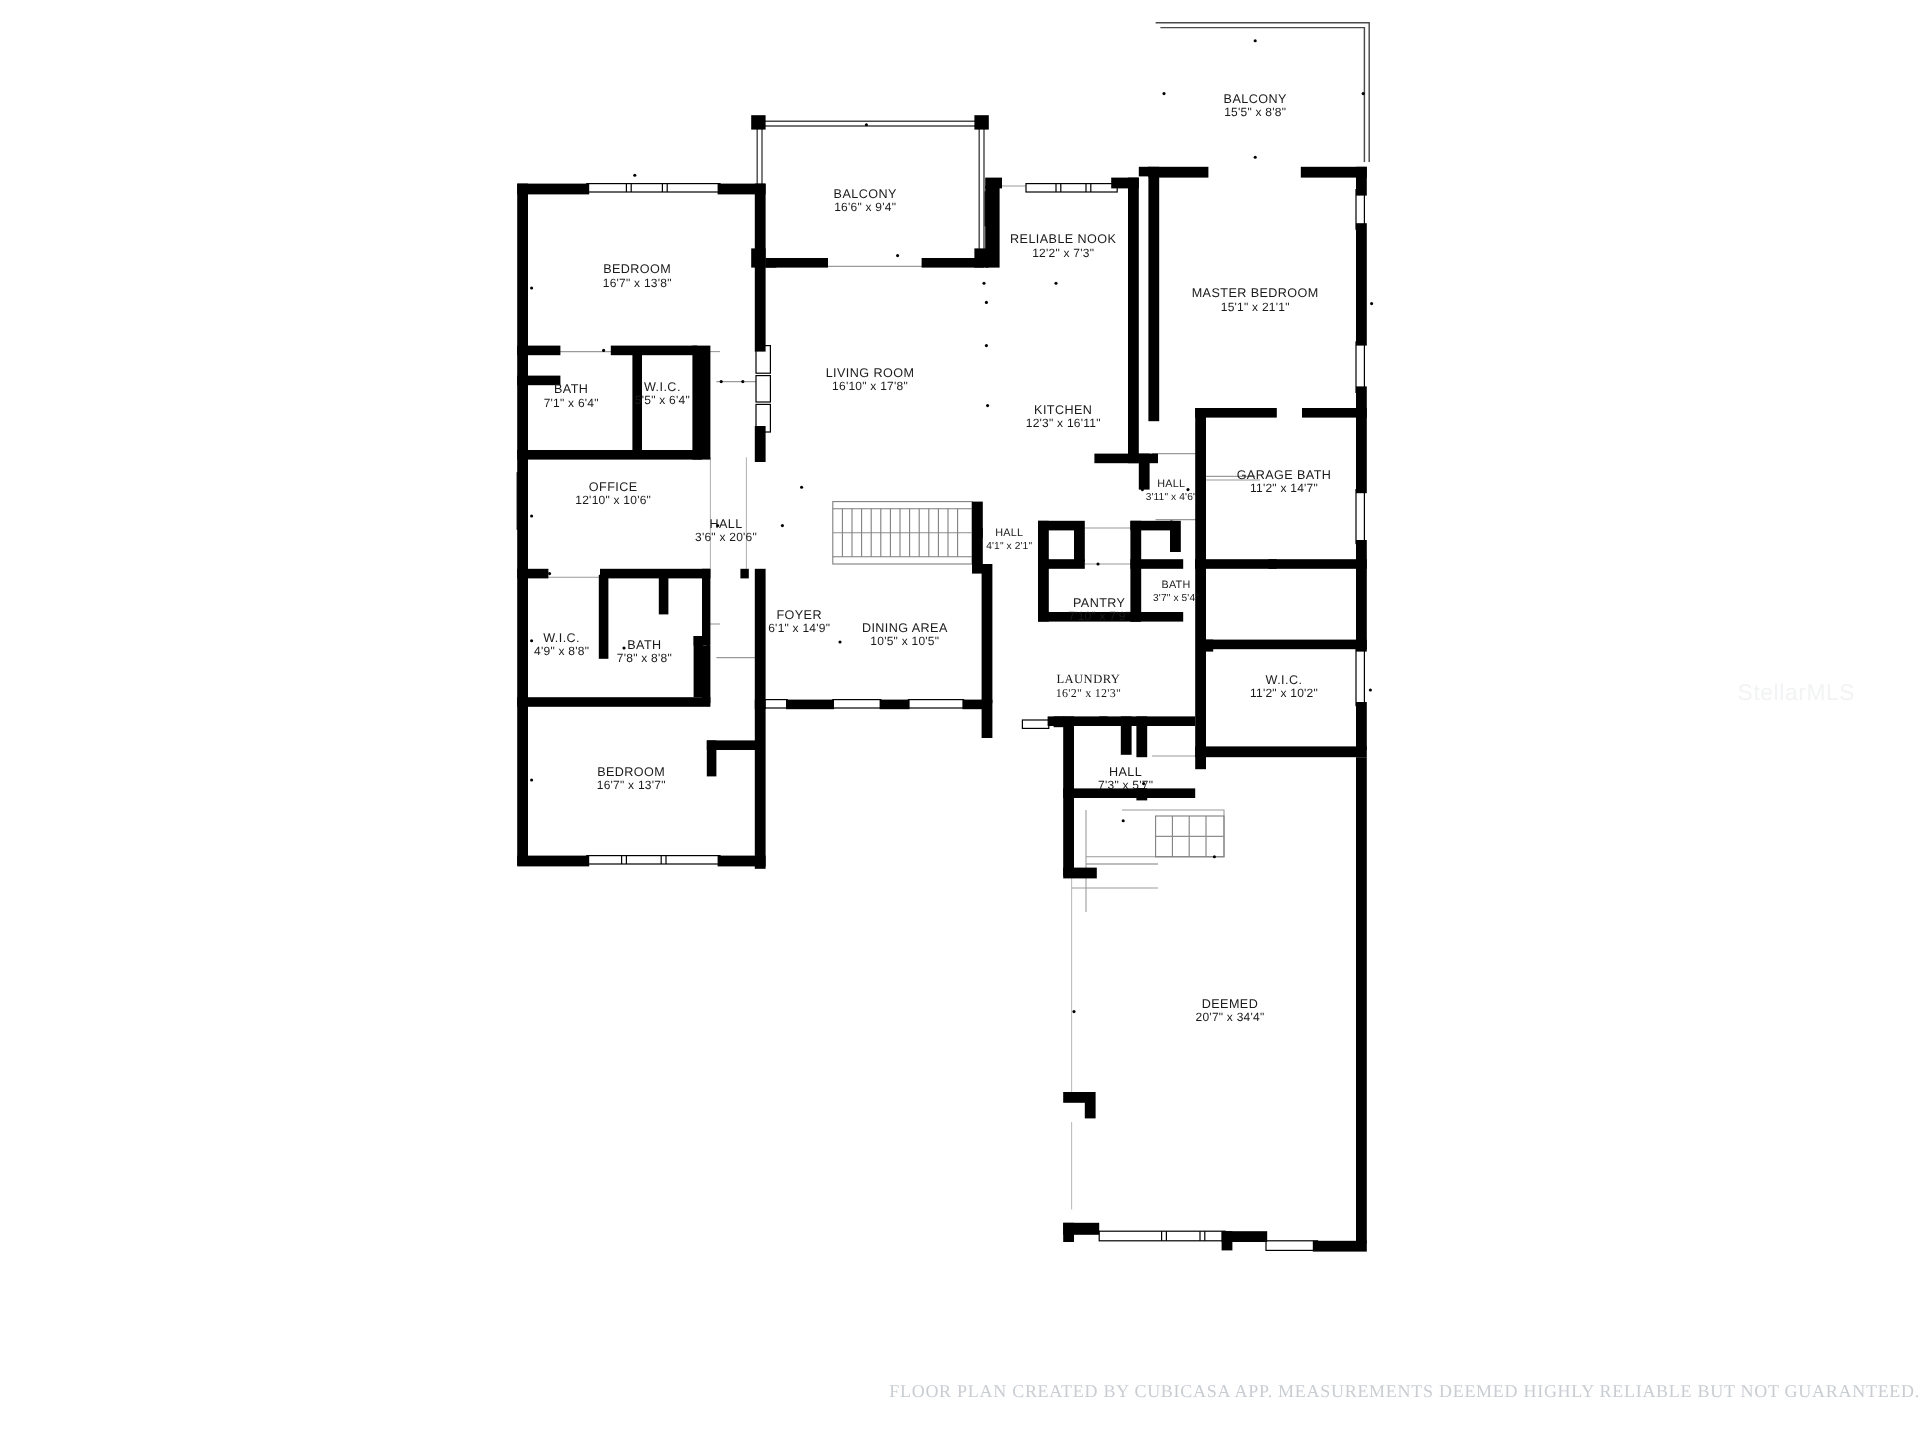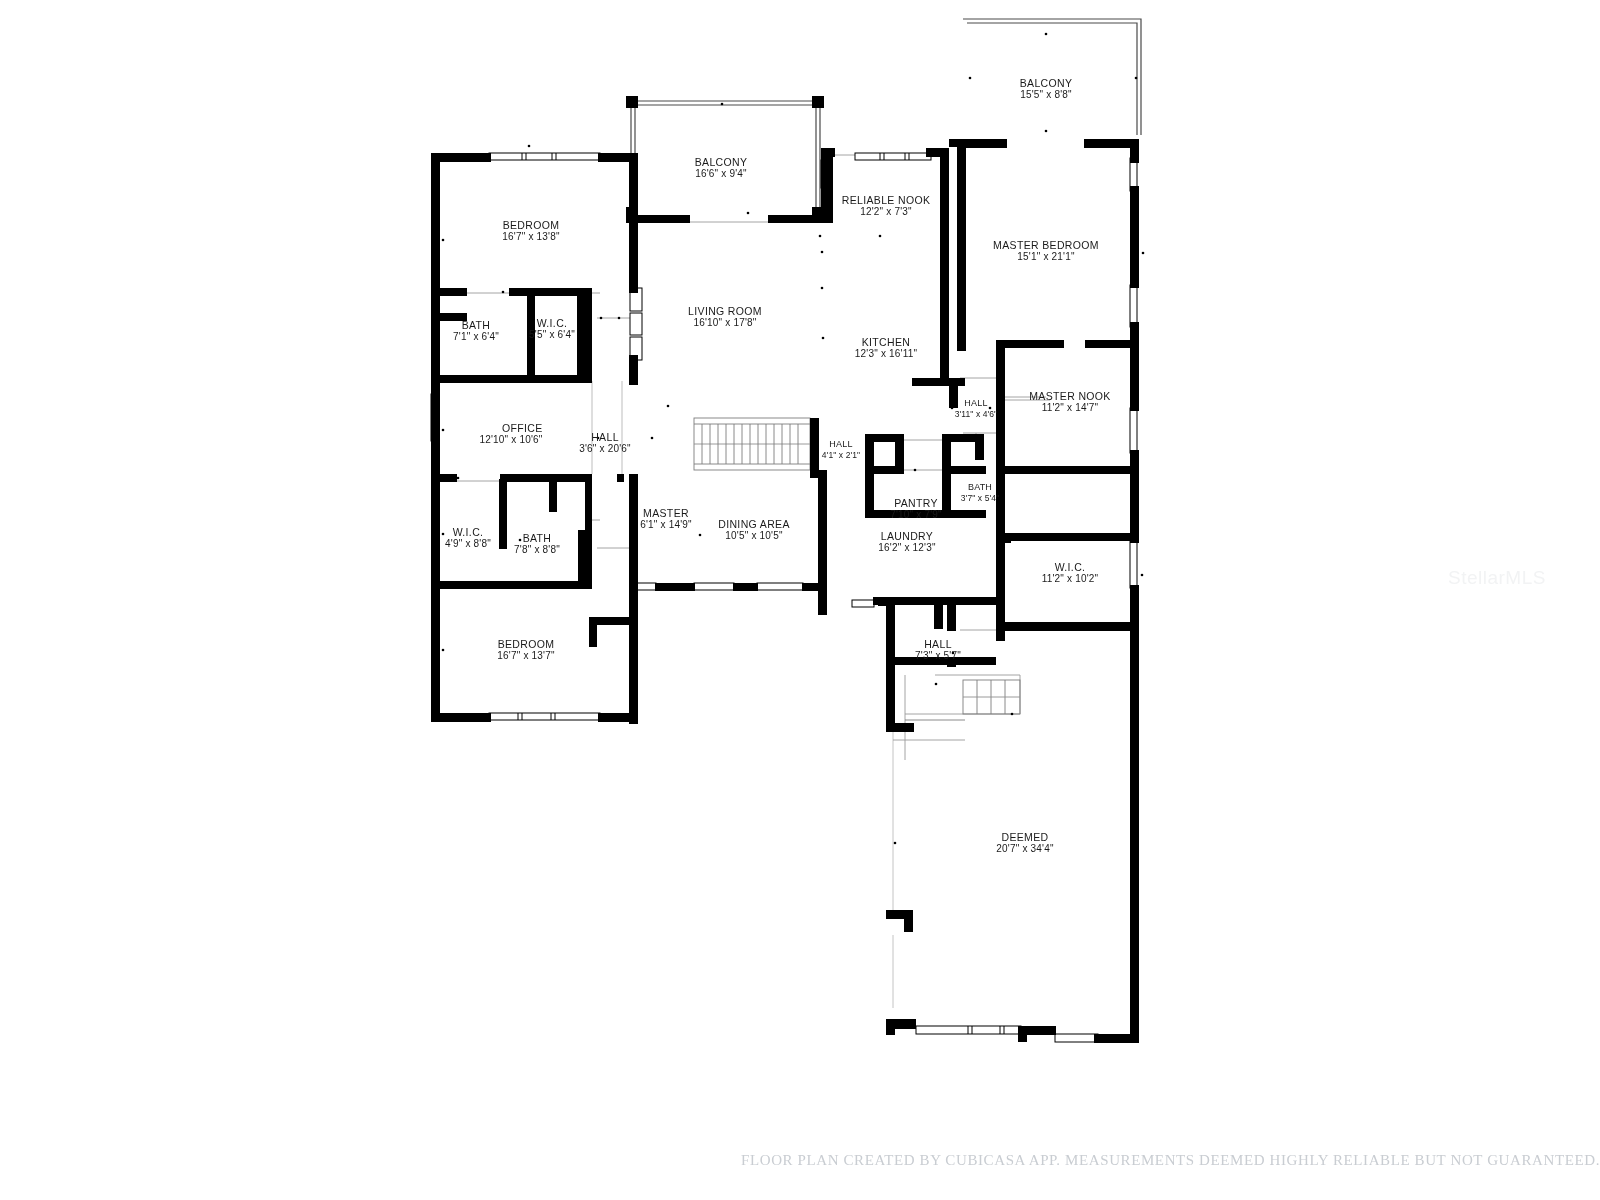--- a/index.html
+++ b/index.html
@@ -406,28 +406,28 @@
       </div>
       <div class="room-label" style="left: 476px; top: 331px;">
         <span class="rl-name">BATH</span>
         <span class="rl-dims">7'1" x 6'4"</span>
       </div>
       <div class="room-label" style="left: 552px; top: 329px;">
         <span class="rl-name">W.I.C.</span>
         <span class="rl-dims">5'5" x 6'4"</span>
       </div>
       <div class="room-label" style="left: 1070px; top: 402px;">
-        <span class="rl-name">MASTER NOOK</span>
+        <span class="rl-name">GARAGE BATH</span>
         <span class="rl-dims">11'2" x 14'7"</span>
       </div>
       <div class="room-label small" style="left: 976px; top: 408px;">
         <span class="rl-name">HALL</span>
         <span class="rl-dims">3'11" x 4'6"</span>
       </div>
-      <div class="room-label" style="left: 511px; top: 434px; text-align: right;">
+      <div class="room-label" style="left: 511px; top: 412px;">
         <span class="rl-name">OFFICE</span>
         <span class="rl-dims">12'10" x 10'6"</span>
       </div>
       <div class="room-label" style="left: 605px; top: 443px;">
         <span class="rl-name">HALL</span>
         <span class="rl-dims">3'6" x 20'6"</span>
       </div>
       <div class="room-label small" style="left: 841px; top: 449px;">
         <span class="rl-name">HALL</span>
         <span class="rl-dims">4'1" x 2'1"</span>
@@ -442,28 +442,28 @@
       </div>
       <div class="room-label" style="left: 468px; top: 538px;">
         <span class="rl-name">W.I.C.</span>
         <span class="rl-dims">4'9" x 8'8"</span>
       </div>
       <div class="room-label" style="left: 537px; top: 544px;">
         <span class="rl-name">BATH</span>
         <span class="rl-dims">7'8" x 8'8"</span>
       </div>
       <div class="room-label" style="left: 666px; top: 519px;">
-        <span class="rl-name">MASTER</span>
+        <span class="rl-name">FOYER</span>
         <span class="rl-dims">6'1" x 14'9"</span>
       </div>
       <div class="room-label" style="left: 754px; top: 530px;">
         <span class="rl-name">DINING AREA</span>
         <span class="rl-dims">10'5" x 10'5"</span>
       </div>
-      <div class="room-label" style="left: 907px; top: 542px;">
+      <div class="room-label" style="left: 907px; top: 573px; font-family: Liberation Serif, serif;">
         <span class="rl-name">LAUNDRY</span>
         <span class="rl-dims">16'2" x 12'3"</span>
       </div>
       <div class="room-label" style="left: 1070px; top: 573px;">
         <span class="rl-name">W.I.C.</span>
         <span class="rl-dims">11'2" x 10'2"</span>
       </div>
       <div class="room-label" style="left: 938px; top: 650px;">
         <span class="rl-name">HALL</span>
         <span class="rl-dims">7'3" x 5'7"</span>

